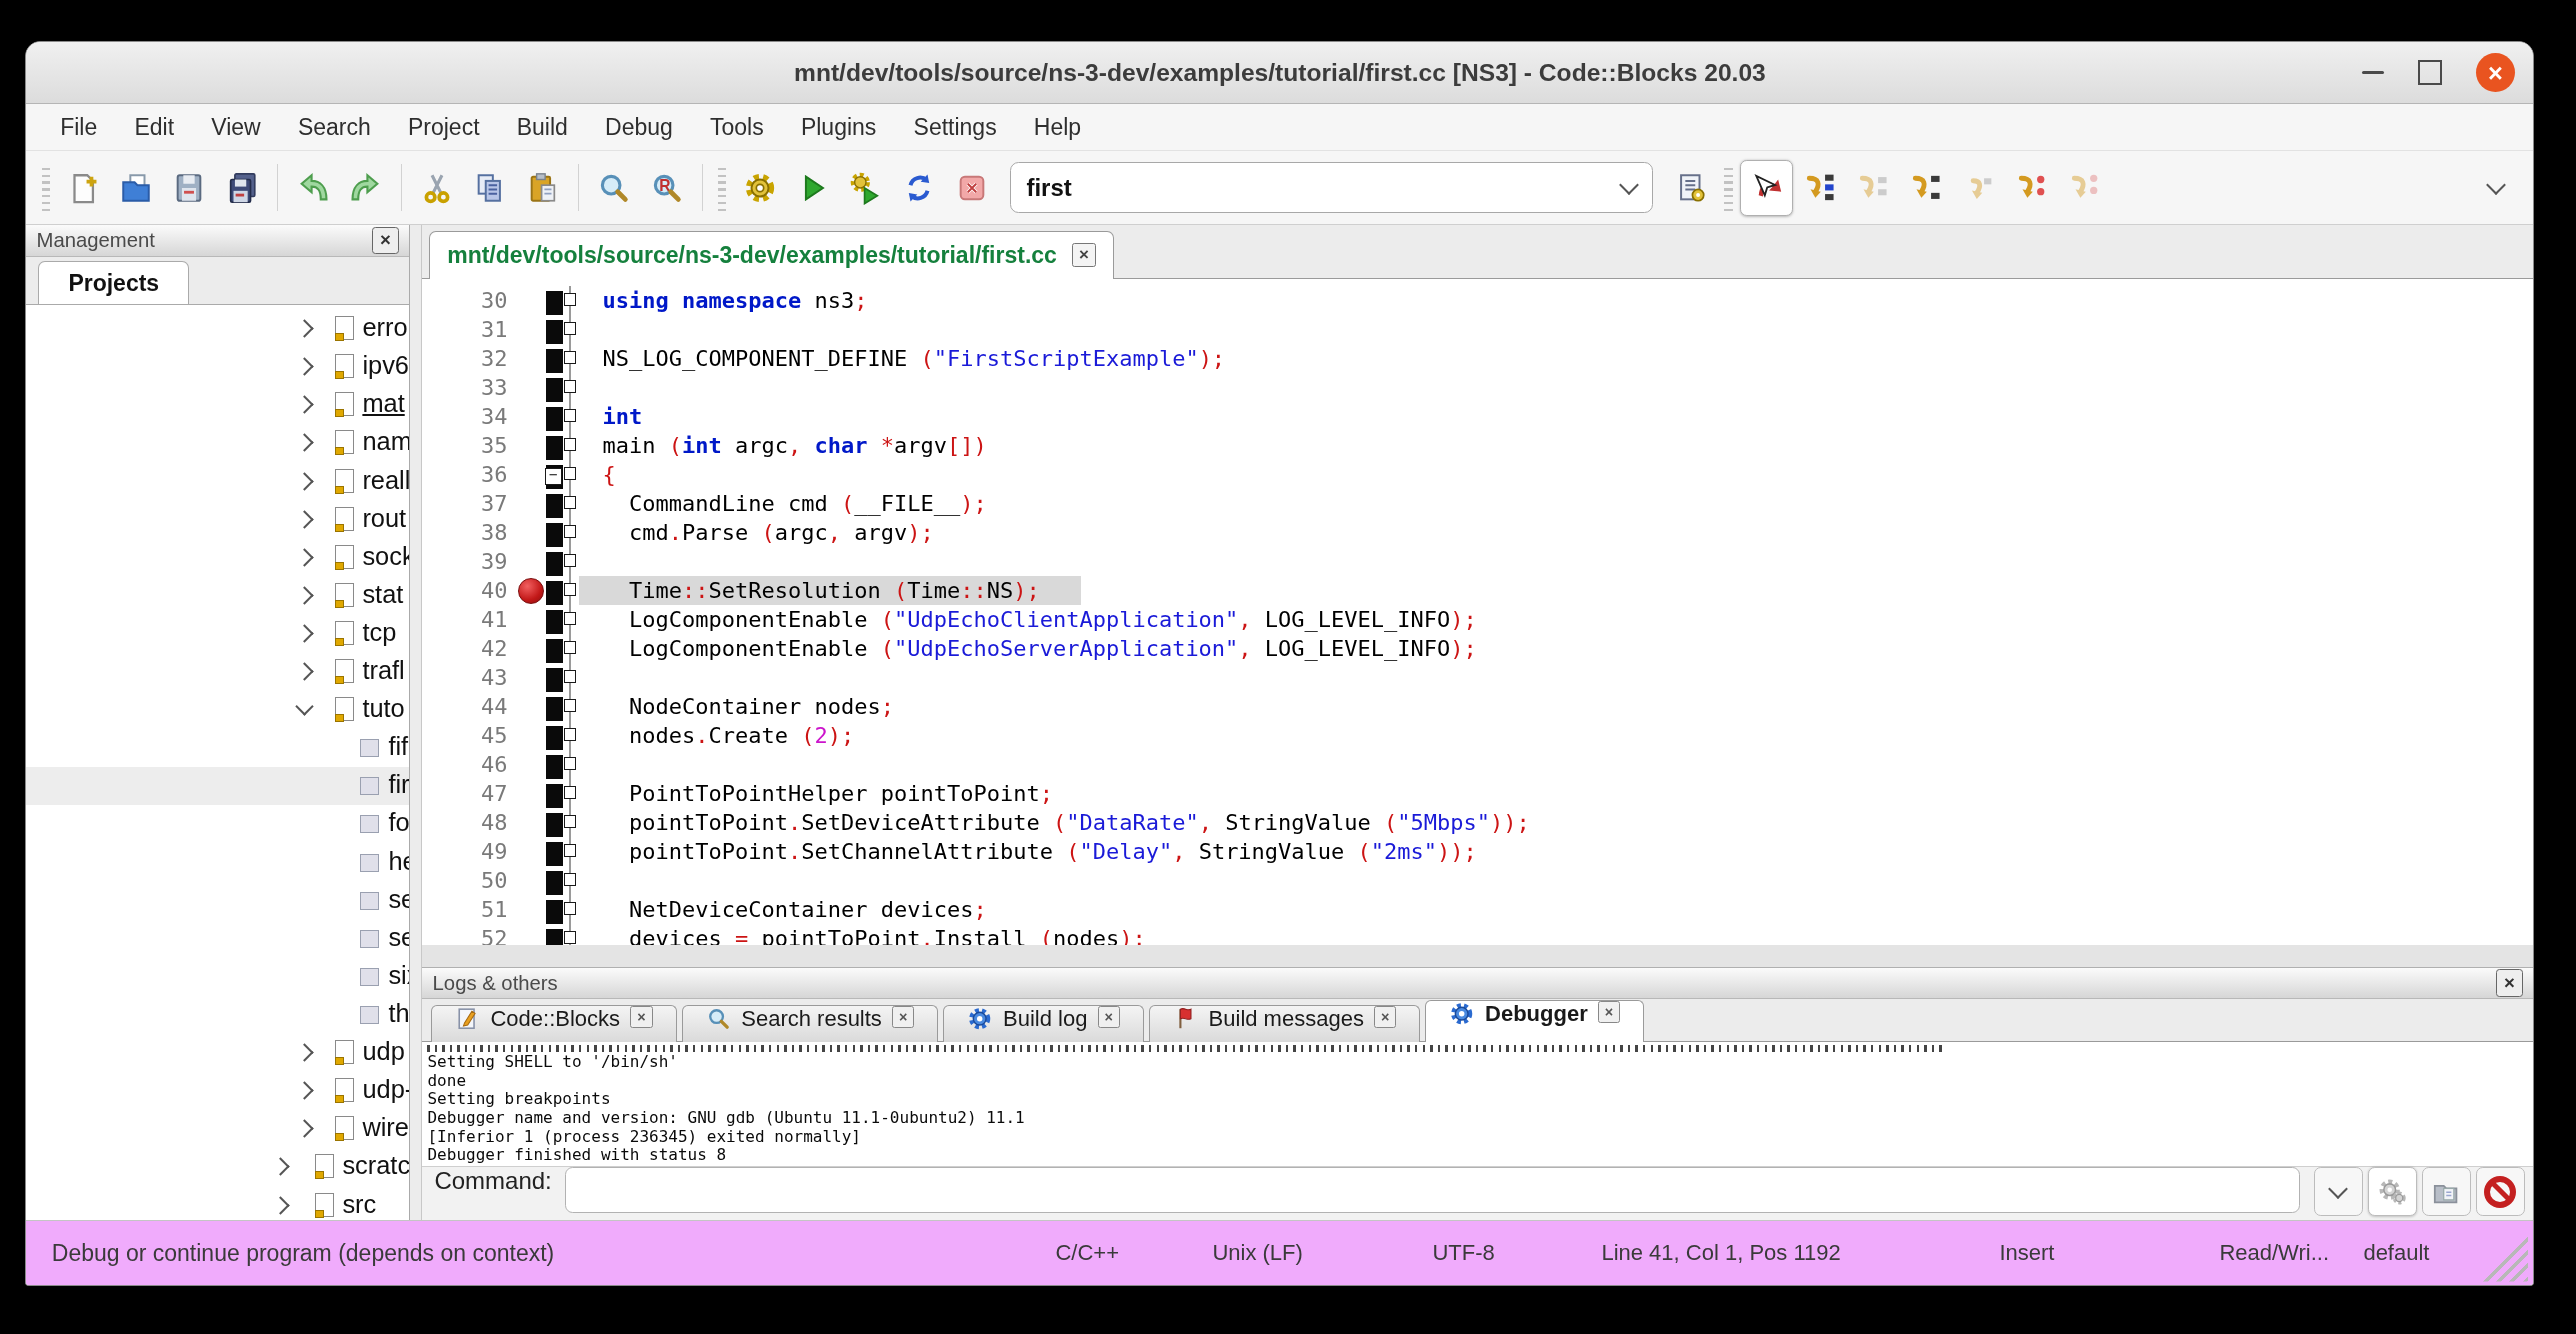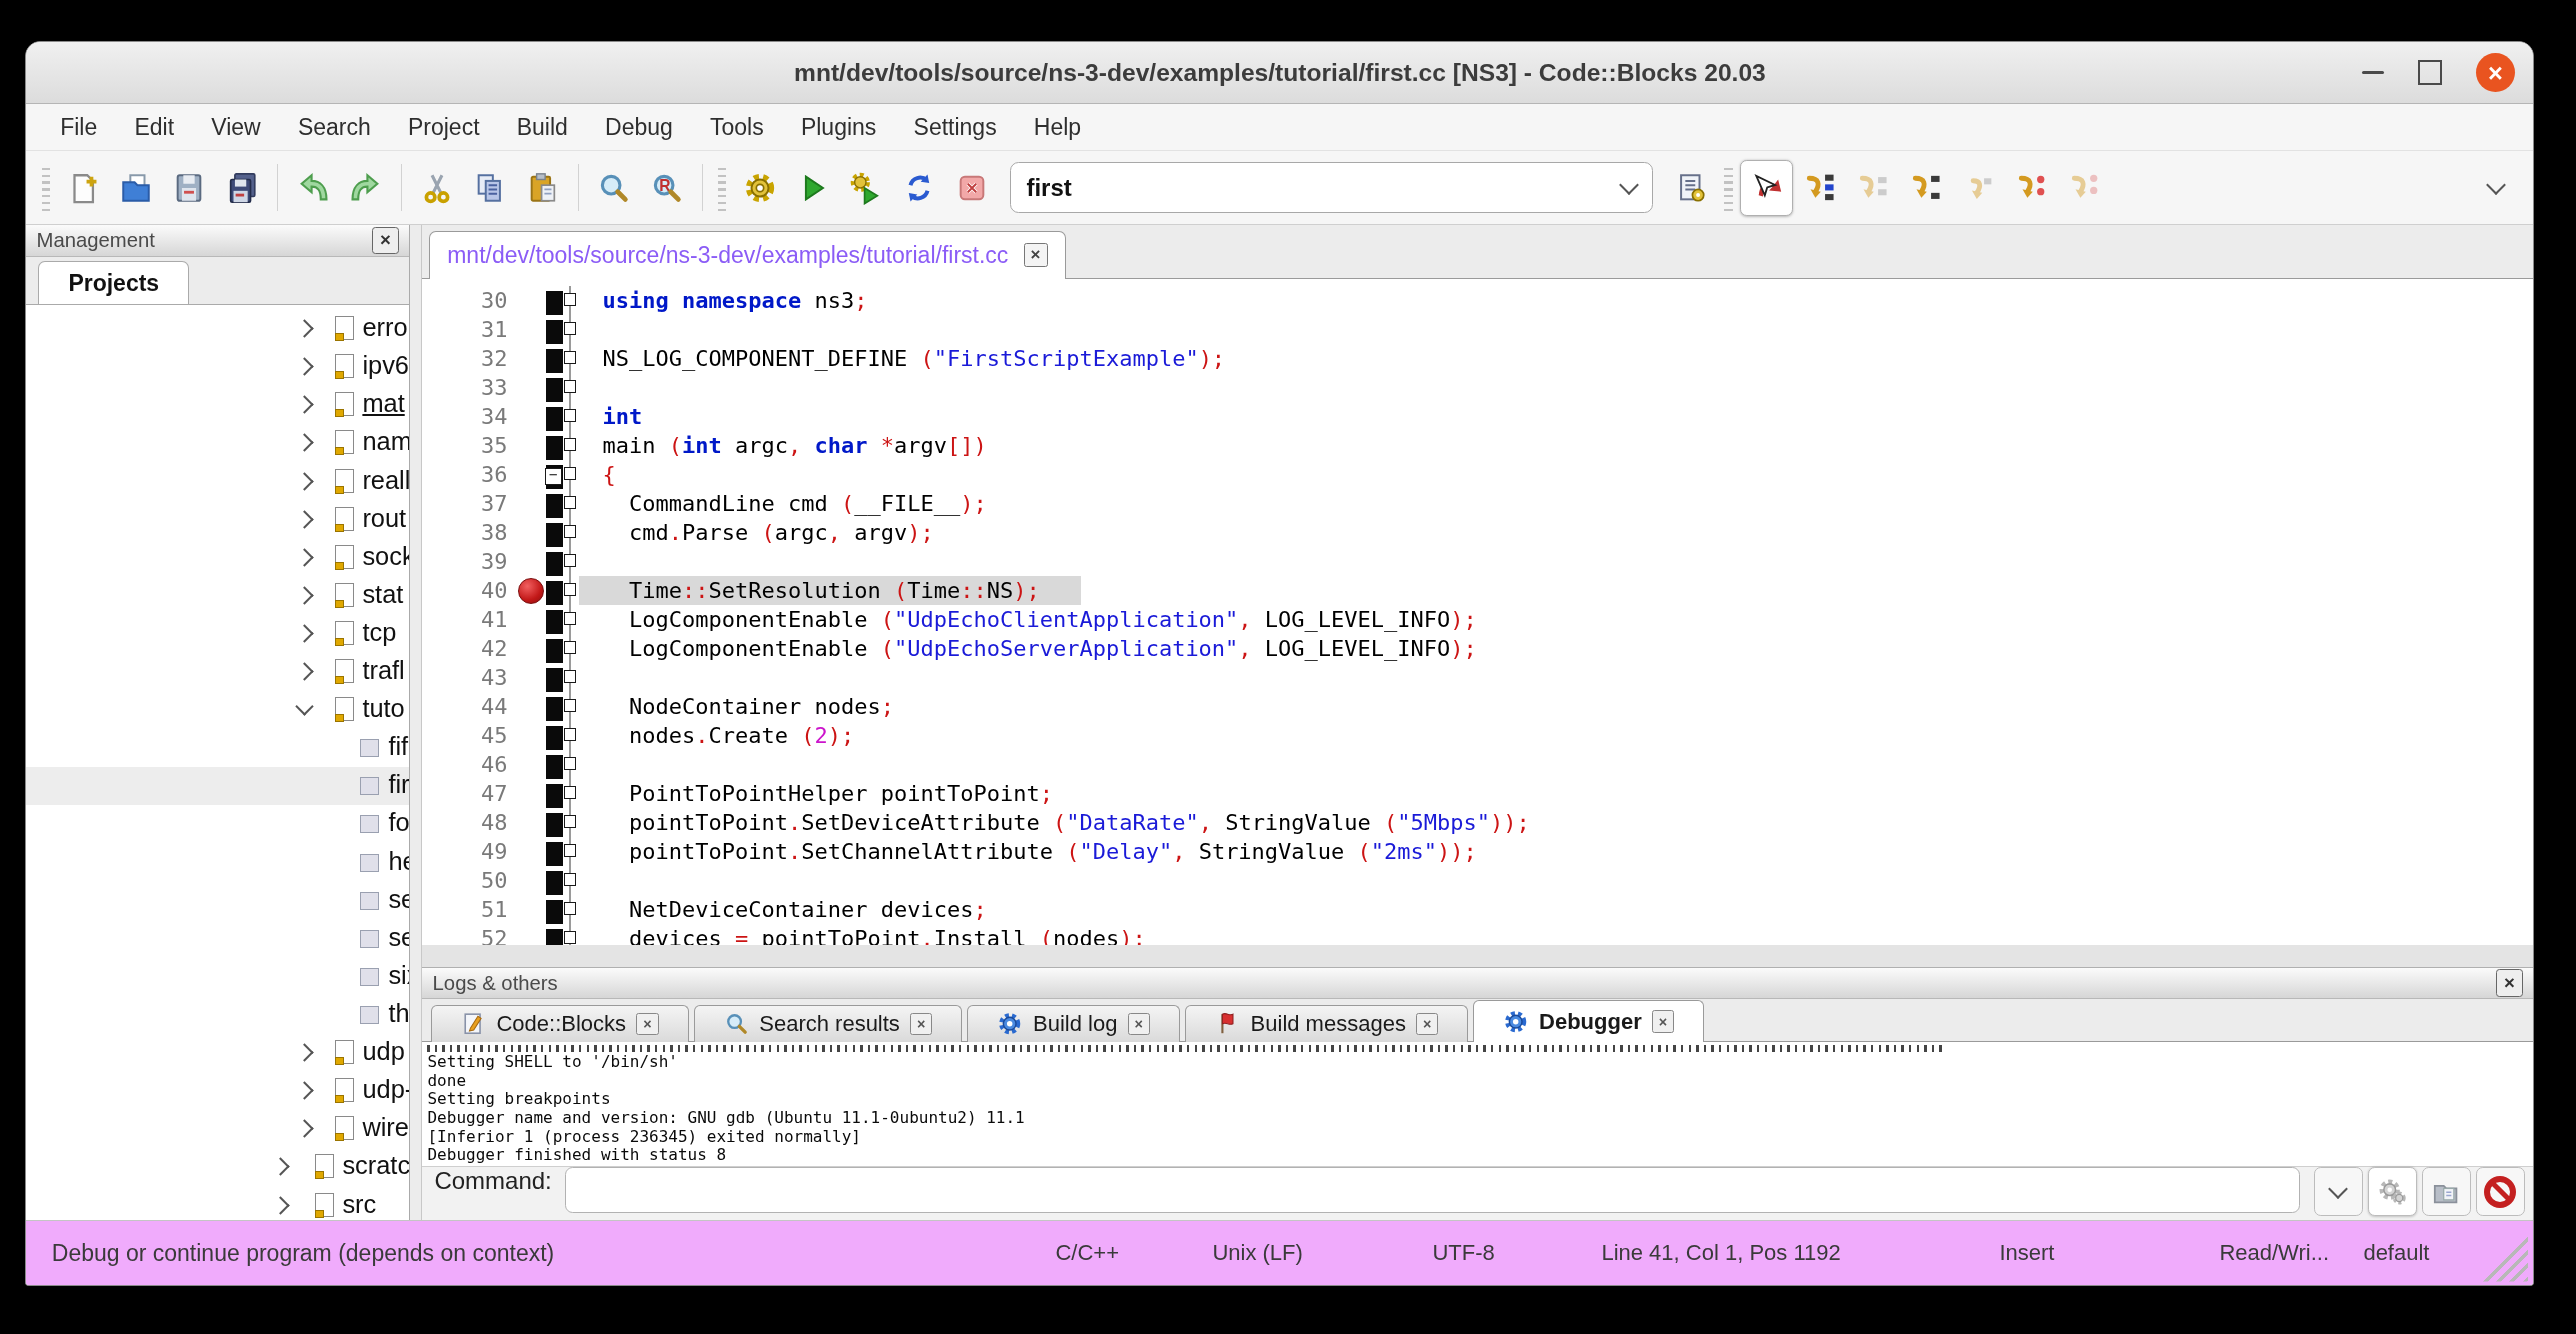--- a/index.html
+++ b/index.html
@@ -56,21 +56,21 @@
   .ticon-module{position:absolute;top:6.8px;width:17px;height:22px;background:#fff;border:1.7px solid #8a8a8a;}
   .ticon-module::after{content:"";position:absolute;left:-1.7px;bottom:-1.7px;width:7.6px;height:6px;background:#e0a800;border:0.8px solid #9a7400;}
   .ticon-leaf{position:absolute;top:10.2px;width:17px;height:16px;background:#e0e0ea;border:1.7px solid #9aa0b0;}
   .tlabel{position:absolute;top:3.4px;font-size:25.4px;color:#111;white-space:nowrap;}
   .vsash{width:11px;flex:0 0 11px;background:#ececec;border-right:0.8px solid #c8c8c8;}
   
   .rightcol{flex:1;display:flex;flex-direction:column;min-width:0;}
   .ed-tabs{height:53px;flex:0 0 53px;background:#ececec;border-bottom:0.8px solid #9a9a9a;display:flex;align-items:flex-end;padding-left:6.8px;}
   .ed-tab{height:47px;background:#fff;border:0.8px solid #9a9a9a;border-bottom:none;border-radius:6.8px 6.8px 0 0;
           display:flex;align-items:center;gap:15.2px;padding:0 17px;margin-bottom:-0.8px;}
-  .ed-tab-label{font-size:23px;font-weight:normal;color:#8b5cf6;}
+  .ed-tab-label{font-size:23px;font-weight:bold;color:#15803d;}
   .tclose{width:22px;height:22px;border:1.7px solid #777;border-radius:2.5px;display:flex;align-items:center;
           justify-content:center;font-size:17px;font-weight:bold;color:#444;line-height:0;background:#f4f4f4;}
   .editor{height:659px;flex:0 0 659px;background:#fff;overflow:hidden;padding-top:6.8px;
           font-family:"DejaVu Sans Mono",monospace;font-size:22px;}
   .code-row{display:flex;height:29px;line-height:29px;}
   .ln{width:85px;flex:0 0 85px;text-align:right;padding-right:8.5px;color:#7a7a7a;}
   .bps{width:30.5px;flex:0 0 30.5px;position:relative;}
   .bpdot{position:absolute;left:1.7px;top:2.5px;width:24px;height:24px;border-radius:50%;
          background:radial-gradient(circle at 35% 30%,#f26060,#c21818 60%,#8a0f0f);border:1.7px solid #7a0c0c;}
   .gutA{width:17px;flex:0 0 17px;background:#0a0a0a;border-top:5.1px solid #fff;position:relative;}
@@ -86,21 +86,21 @@
   .tk-d{color:#000;}
   .tk-p{color:#cc1414;}
   .tk-s{color:#1a1ad8;}
   .tk-m{color:#cc14cc;}
   
   .hsash{height:22px;flex:0 0 22px;background:#e4e4e4;}
   .logs-caption{height:30.5px;flex:0 0 30.5px;background:linear-gradient(#fbfbfb,#d6d6d6);border-top:0.8px solid #b0b0b0;
                 border-bottom:0.8px solid #b8b8b8;display:flex;align-items:center;padding:0 10.2px;}
   .log-tabs{height:42px;flex:0 0 42px;background:#ececec;border-bottom:0.8px solid #9a9a9a;display:flex;align-items:flex-end;padding-left:8.5px;gap:5.1px;}
   .log-tab{height:36px;background:linear-gradient(#f4f4f4,#dadada);border:0.8px solid #9a9a9a;border-bottom:none;
-           border-radius:6px 6px 0 0;display:flex;align-items:center;gap:10.2px;padding:0 29px;margin-bottom:-0.8px;}
+           border-radius:6px 6px 0 0;display:flex;align-items:flex-start;gap:10.2px;padding:0 23px;margin-bottom:-0.8px;}
   .log-tab.active{height:41px;background:#fff;font-weight:bold;}
   .log-tab .lbl{font-size:22px;color:#1a1a1a;white-space:nowrap;}
   .log-tab svg{width:25.4px;height:25.4px;}
   .sclose{width:20.3px;height:20.3px;border:1.7px solid #888;border-radius:2.5px;display:flex;align-items:center;
           justify-content:center;font-size:14.4px;font-weight:bold;color:#555;line-height:0;background:#f0f0f0;}
   .logview{height:124px;flex:0 0 124px;background:#fff;border-bottom:0.8px solid #cfcfcf;overflow:hidden;
            font-family:"DejaVu Sans Mono",monospace;font-size:16px;color:#0a0a0a;padding-left:5.1px;}
   .log-clip{height:6.8px;overflow:hidden;margin-bottom:1.7px;
             background:repeating-linear-gradient(90deg,#444 0 2.5px,transparent 2.5px 7.6px);width:72%;margin-top:2.5px;}
   .log-line{height:18.6px;line-height:18.6px;white-space:pre;}

